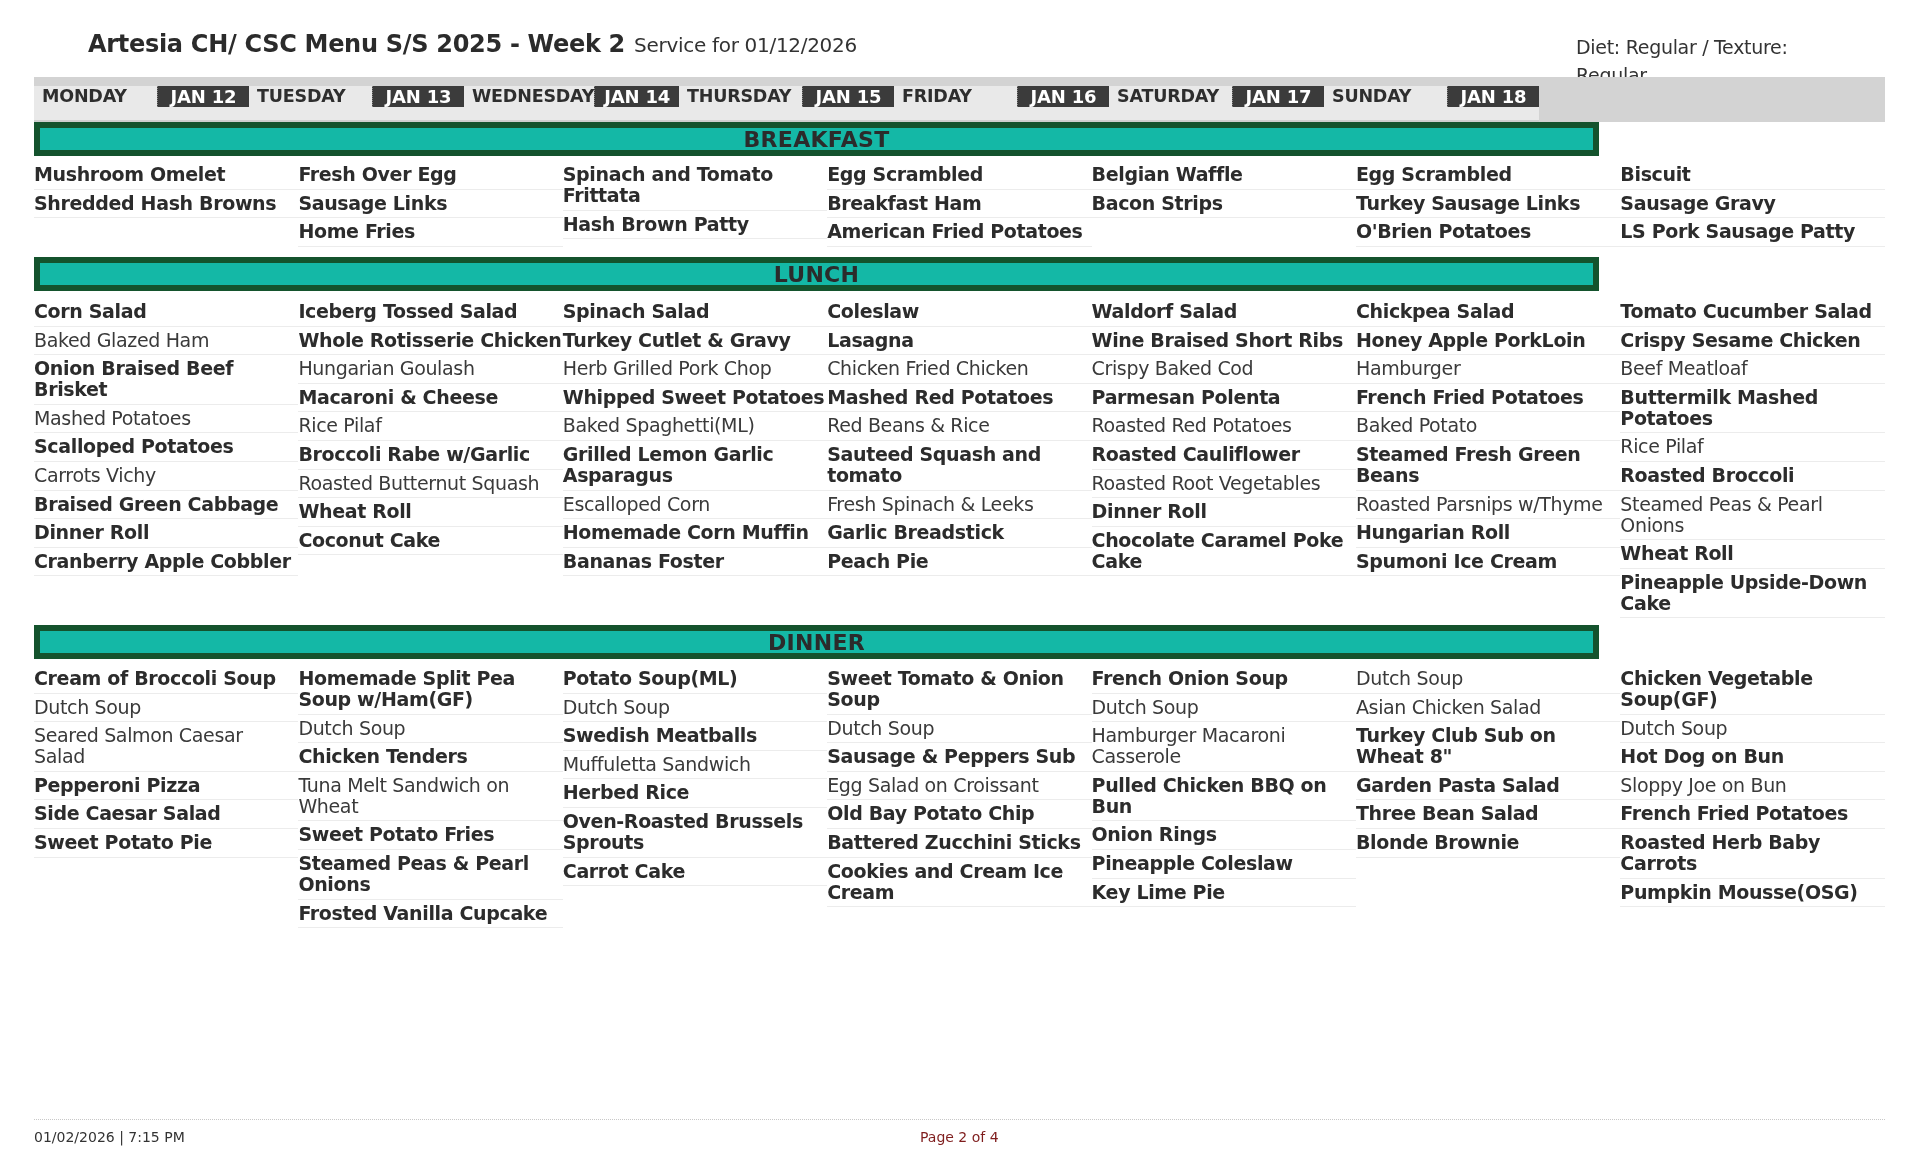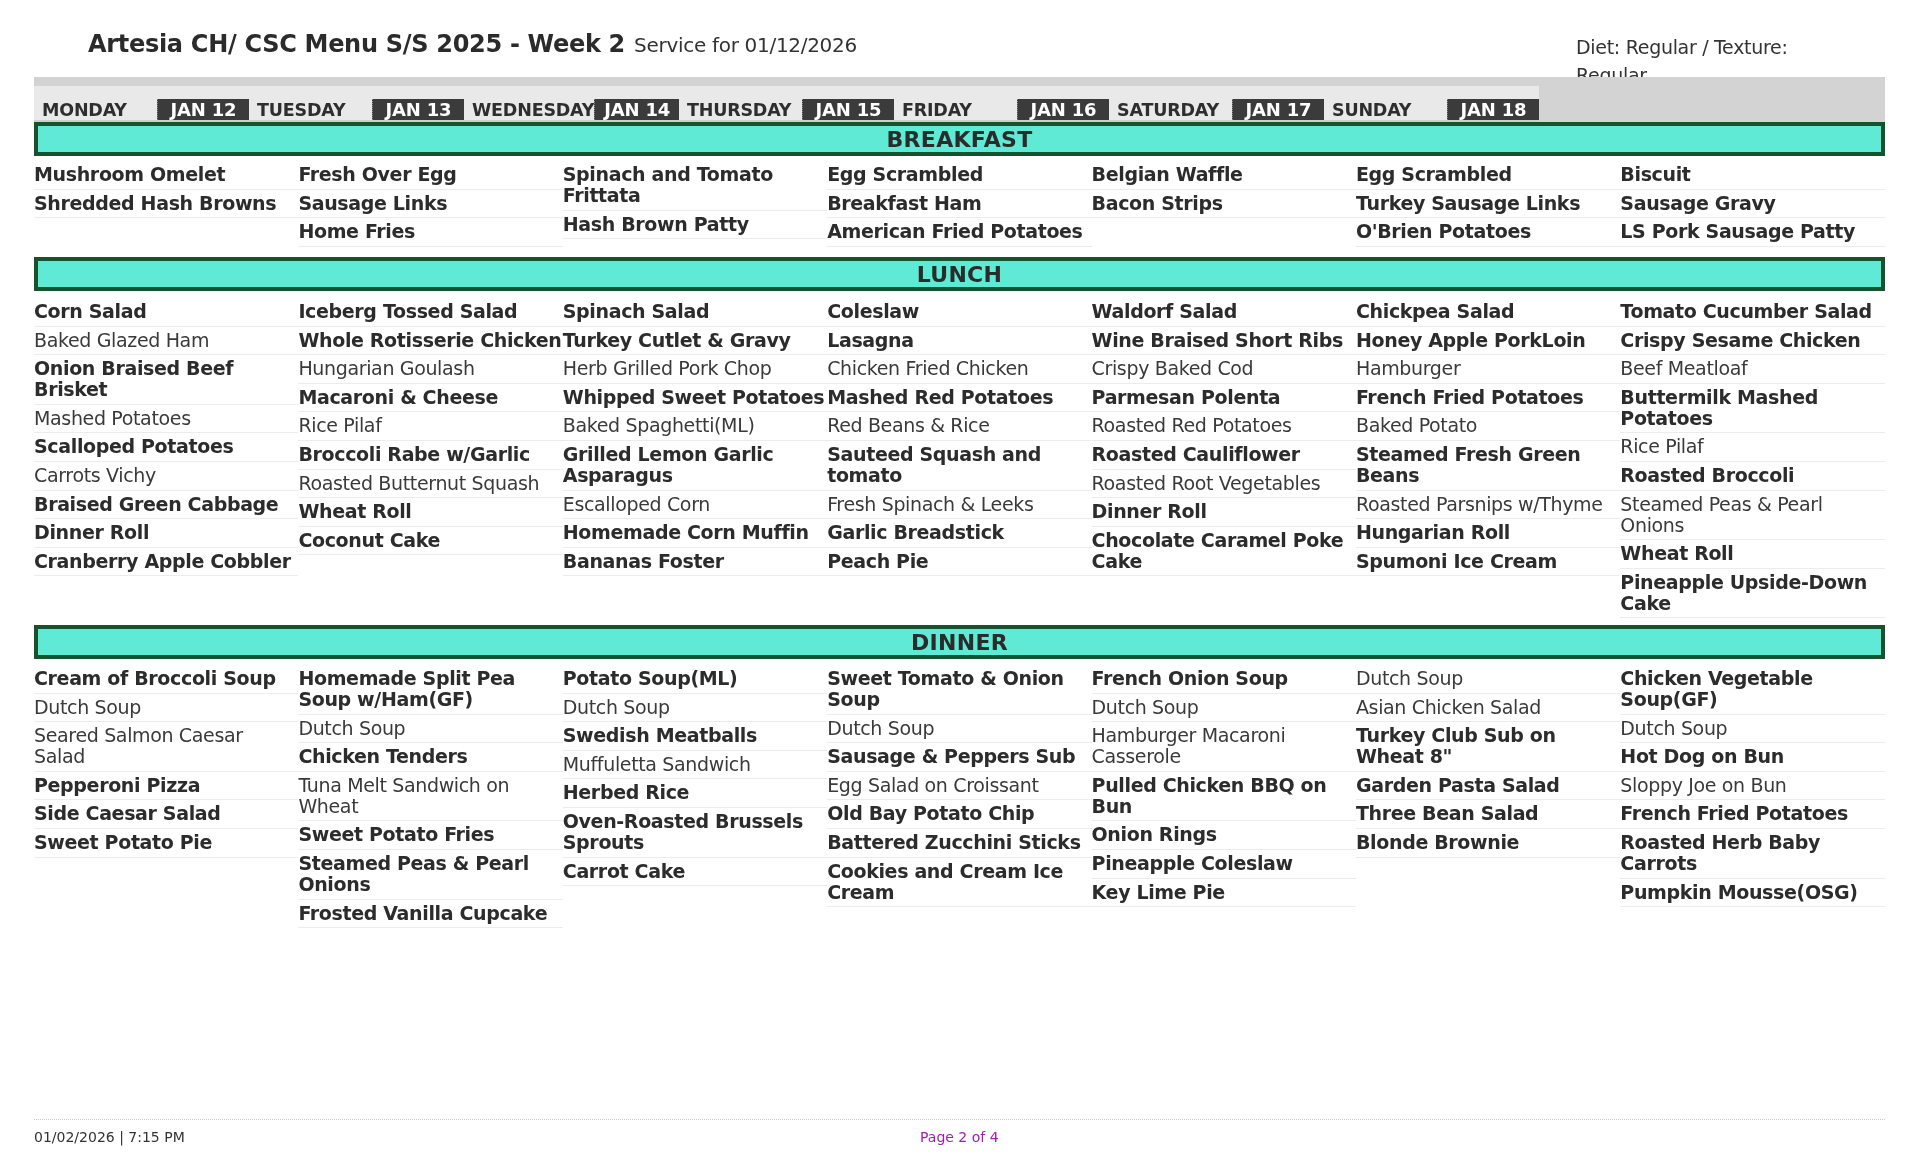--- a/index.html
+++ b/index.html
@@ -6,35 +6,35 @@
   html, body { width: 1920px; height: 1166px; background: #ffffff; overflow: hidden; }
   body { font-family: "DejaVu Sans", "Liberation Sans", sans-serif; color: #2e2e2e; position: relative; }
 
   .title-row { position: absolute; left: 40px; top: 30px; white-space: nowrap; }
   .title-main { font-size: 24px; font-weight: bold; color: #2b2b2b; letter-spacing: -0.3px; margin-left: 48px; }
   .title-sub { font-size: 20px; font-weight: normal; color: #333; margin-left: 4px; letter-spacing: -0.3px; }
 
   .diet { position: absolute; left: 1576px; top: 33px; width: 260px; font-size: 19px; line-height: 28px; color: #333; letter-spacing: -0.3px; }
 
   .day-header { position: absolute; left: 34px; top: 77px; width: 1851px; height: 45px; background: #d3d3d3; padding-top: 9px; display: flex; }
-  .day-cell { width: 215px; height: 36px; display: flex; align-items: flex-end; background: #e9e9e9; border-bottom: 2px solid #cfcfcf; }
+  .day-cell { width: 215px; height: 36px; display: flex; align-items: flex-start; background: #e9e9e9; border-bottom: 2px solid #cfcfcf; }
   .day-name { flex: 1; font-size: 17.5px; font-weight: bold; color: #2e2e2e; padding-left: 8px; display: flex; align-items: center; letter-spacing: -0.2px; }
   .day-date { width: 92px; background: #3b3b3b; color: #ffffff; font-size: 18px; font-weight: bold; display: flex; align-items: center; justify-content: center; border-left: 1px dotted #888; letter-spacing: -0.2px; }
 
-  .meal-bar { position: absolute; left: 34px; width: 1851px; height: 34px; background: #5eead4; border: 4px solid #14532d; display: flex; align-items: center; justify-content: center; font-size: 22px; font-weight: bold; color: #2b2b2b; letter-spacing: 0.3px; }
+  .meal-bar { position: absolute; left: 34px; width: 1565px; height: 34px; background: #14b8a6; border: 6px solid #14532d; display: flex; align-items: center; justify-content: center; font-size: 22px; font-weight: bold; color: #2b2b2b; letter-spacing: 0.3px; }
 
   .meal-grid { position: absolute; left: 34px; width: 1851px; display: flex; align-items: flex-start; }
   .meal-col { width: 264.4px; }
   .item { font-size: 19px; line-height: 21px; padding: 3px 0 3.6px 0; border-bottom: 1.5px solid #ececec; color: #2c2c2c; letter-spacing: -0.35px; }
   .item.b { font-weight: bold; }
   .item.n { font-weight: normal; color: #3a3a3a; }
 
   .footer-line { position: absolute; left: 34px; top: 1119px; width: 1851px; height: 0; border-top: 1.5px dotted #c8c8c8; }
   .footer-left { position: absolute; left: 34px; top: 1129px; font-size: 14px; color: #333; }
-  .footer-center { position: absolute; left: 920px; top: 1129px; font-size: 14px; color: #a21caf; }
+  .footer-center { position: absolute; left: 920px; top: 1129px; font-size: 14px; color: #7f1d1d; }
 </style>
 </head>
 <body>
 
 <div class="title-row">
   <span class="title-main">Artesia CH/ CSC Menu S/S 2025 - Week 2</span>
   <span class="title-sub">Service for 01/12/2026</span>
 </div>
 <div class="diet">Diet: Regular / Texture: Regular</div>
 

